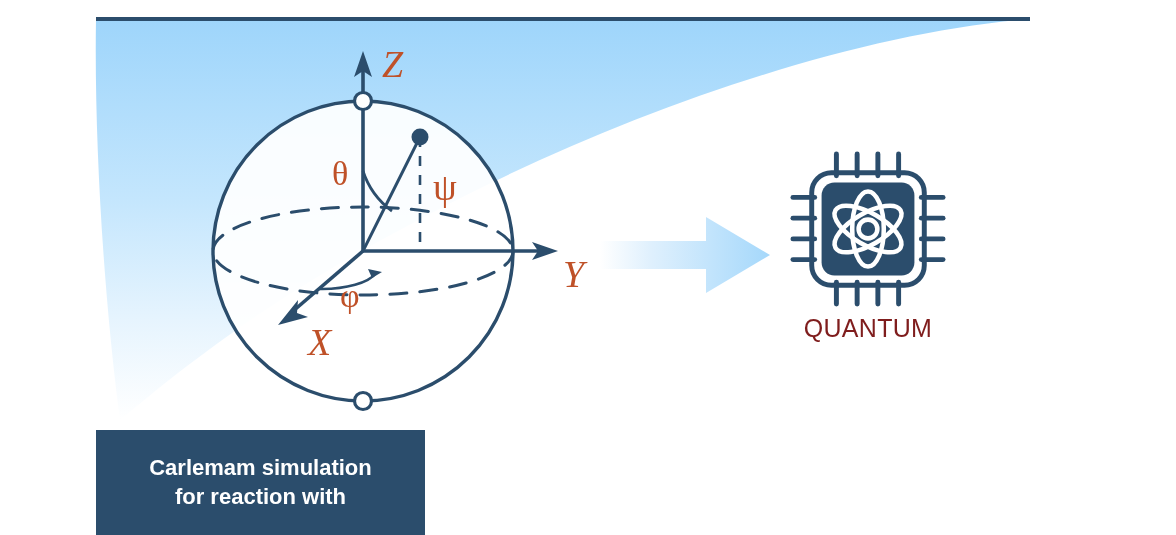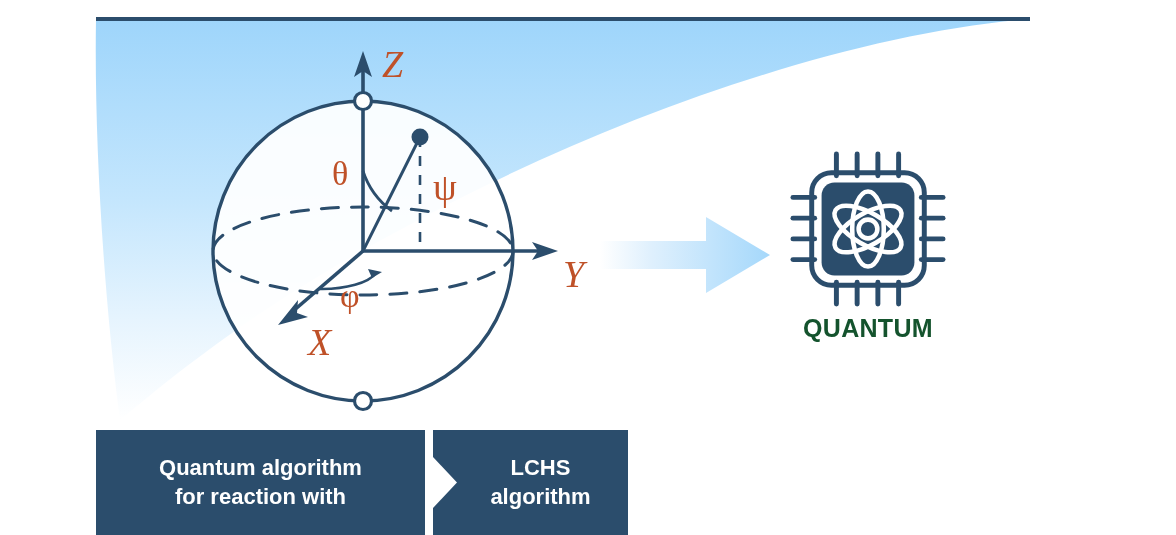--- a/index.html
+++ b/index.html
@@ -61,22 +61,22 @@
     flex-direction: column;
     align-items: center;
   }
   .qc-chip {
     width: 158px;
     height: 158px;
   }
   .qc-caption {
     margin-top: 6px;
     text-align: center;
-    color: #14532d;
-    font-weight: bold;
+    color: #7f1d1d;
+    font-weight: normal;
     font-size: 25px;
     line-height: 1.18;
     letter-spacing: 0.3px;
   }
   
   .flow-bar {
     position: absolute;
     left: 96px;
     top: 430px;
     width: 934px;
@@ -231,35 +231,26 @@
     </svg>
     <div class="qc-caption">
       <span>QUANTUM</span><br>
     </div>
   </div>
 
   <div class="flow-bar">
 
     <div class="flow-step s1">
       <div>
-        <span class="flow-label">Quantum algorithm</span>
+        <span class="flow-label">Carlemam simulation</span>
         <span class="flow-label">for reaction with</span>
       </div>
     </div>
 
     <div class="flow-gap"></div>
 
 
     <div class="flow-gap"></div>
 
-    <div class="flow-step s3">
-      <svg class="chevron" viewBox="0 0 34 105" aria-hidden="true">
-        <path d="M 0,27 L 24,52.5 L 0,78 Z" fill="#ffffff"></path>
-      </svg>
-      <div>
-        <span class="flow-label">LCHS</span>
-        <span class="flow-label">algorithm</span>
-      </div>
-    </div>
 
   </div>
 
 </div>
 
 </body></html>

